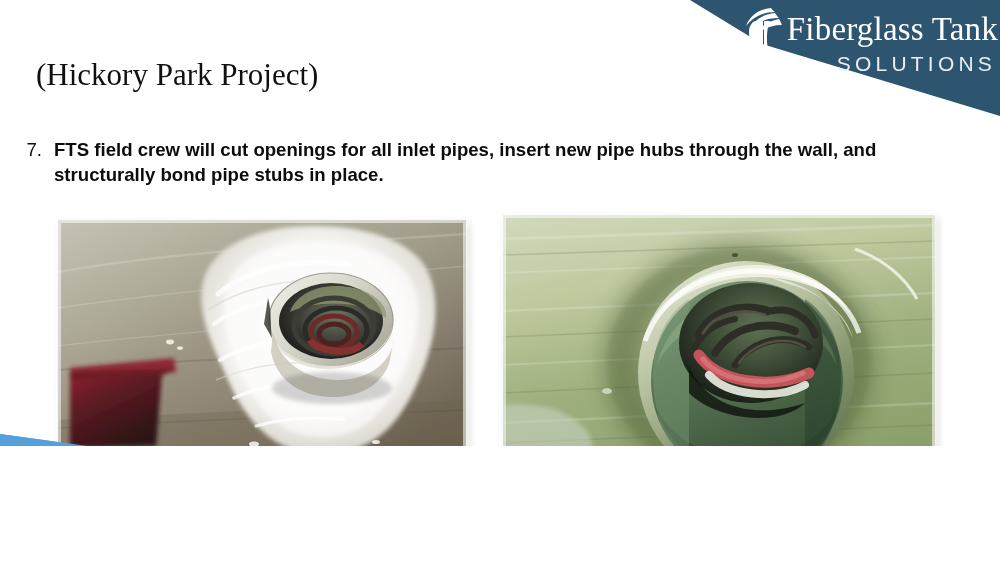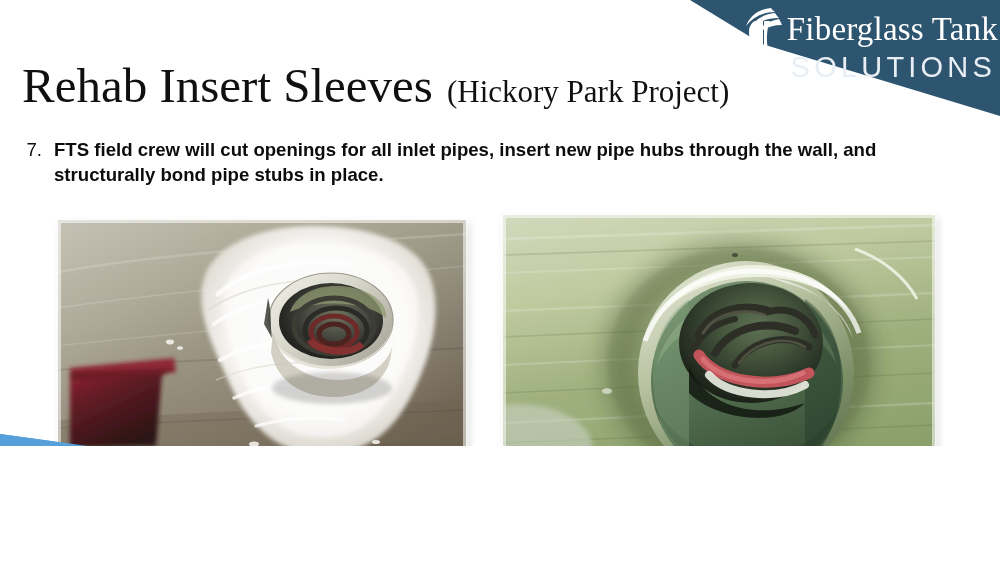--- a/index.html
+++ b/index.html
@@ -62,21 +62,21 @@
     font-size: 33px;
     color: #ffffff;
     letter-spacing: 0.2px;
     white-space: nowrap;
   }
   #logo-subword {
     align-self: flex-end;
     margin-top: 1px;
     margin-right: 2px;
     font-family: "Liberation Sans", sans-serif;
-    font-size: 29px;
+    font-size: 21px;
     letter-spacing: 4.2px;
     color: #e8eef3;
     white-space: nowrap;
   }
 
   
   #title-line {
     position: absolute;
     left: 22px;
     top: 57px;
@@ -418,21 +418,20 @@
         <path d="M38,13 C27,15 18,21 14,30 C21,23 30,19 41,19 C40,16 38,13 38,13 Z" fill="#ffffff"></path>
         <path d="M14,15 L22,15 L22,44 L14,44 C10,40 8,32 8,26 C8,21 10,17 14,15 Z" fill="#ffffff"></path>
         <path d="M23,15 L29,15 C26,22 25,32 27,44 L23,44 Z" fill="#ffffff"></path>
       </svg>
       <span id="logo-wordmark">Fiberglass Tank</span>
     </div>
     <span id="logo-subword">SOLUTIONS</span>
   </div>
 
   <div id="title-line">
-    <span id="title-main">Rehab Insert Sleeves</span>
     <span id="title-sub">(Hickory Park Project)</span>
   </div>
 
   <div id="body-list">
     <div class="list-item">
       <span class="item-number">7.</span>
       <span class="item-text">FTS field crew will cut openings for all inlet pipes, insert new pipe hubs through the wall, and structurally bond pipe stubs in place.</span>
     </div>
   </div>
 

